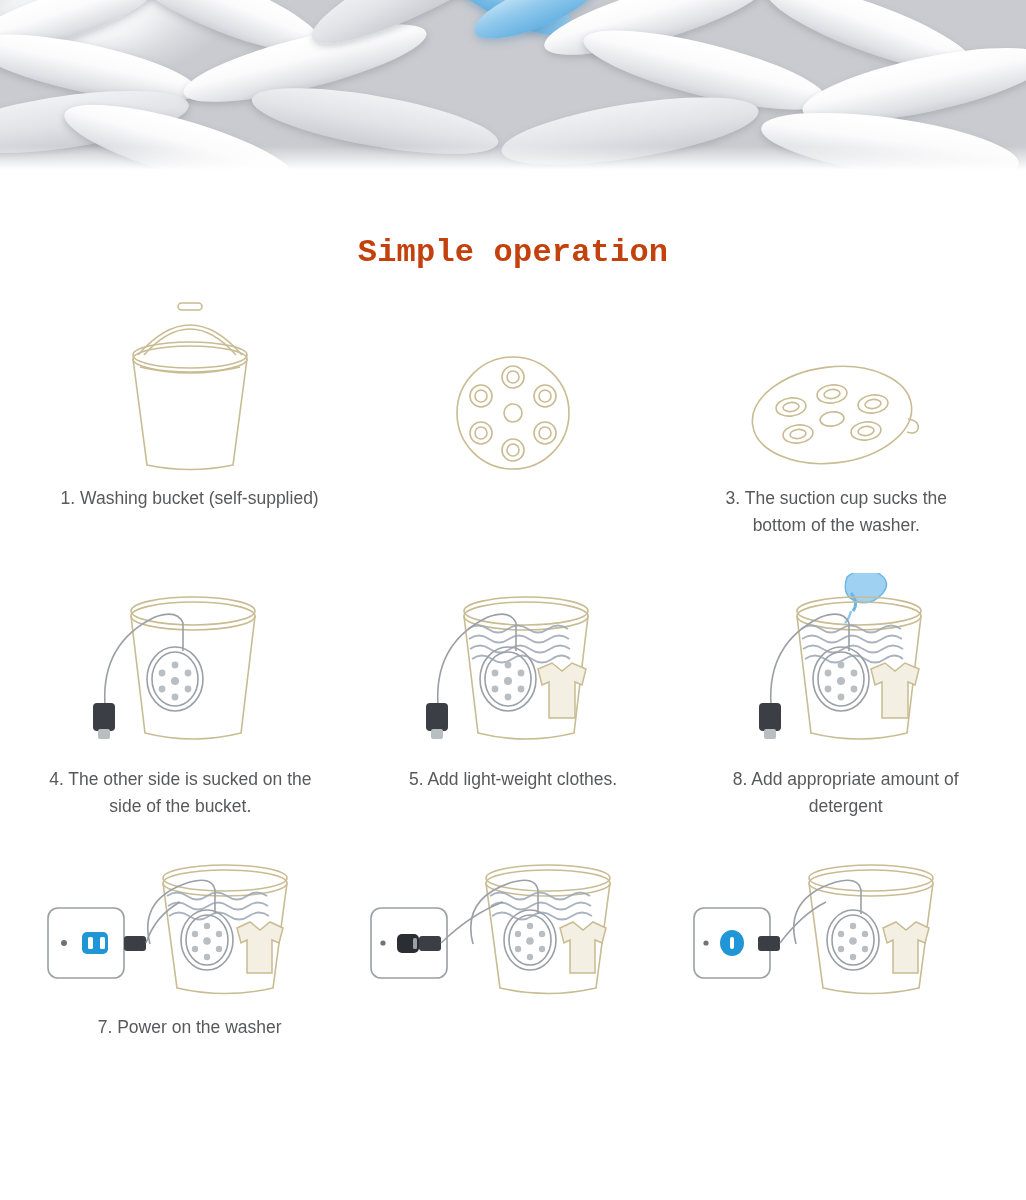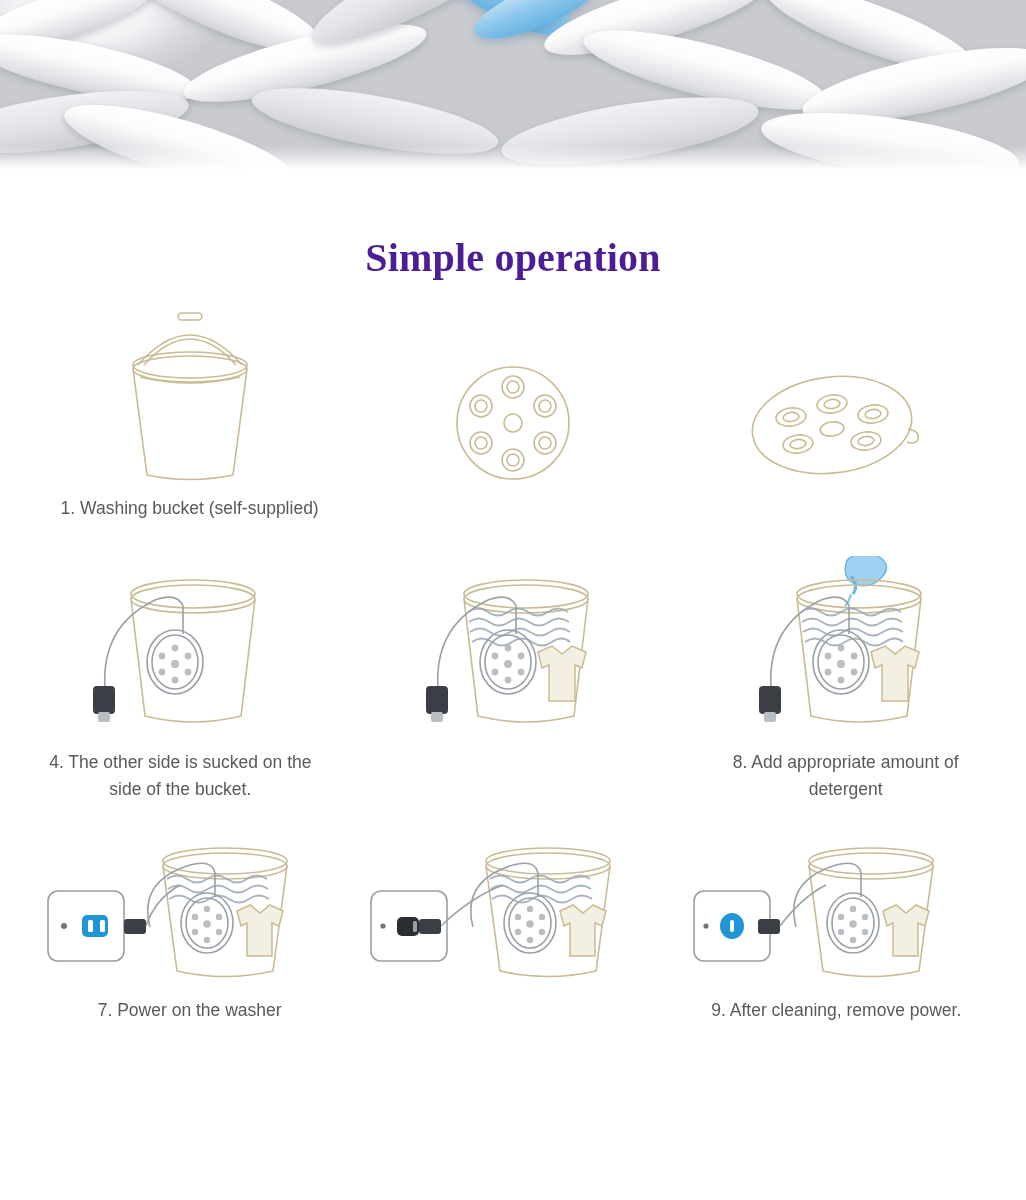--- a/index.html
+++ b/index.html
@@ -50,26 +50,26 @@
   .hero-fade {
     position: absolute;
     left: 0; right: 0; bottom: 0;
     height: 26px;
     background: linear-gradient(180deg, rgba(255,255,255,0) 0%, #ffffff 92%);
   }
 
   
   .title {
     text-align: center;
-    color: #4c1d95;
-    font-size: 40px;
+    color: #c2410c;
+    font-size: 32px;
     font-weight: bold;
     letter-spacing: 0.2px;
     margin-top: 62px;
-    font-family: Liberation Serif, serif;
+    font-family: Liberation Mono, monospace;
   }
 
   
   .grid {
     margin-top: 26px;
     padding: 0 28px;
   }
   .row {
     display: flex;
     width: 100%;
@@ -187,20 +187,21 @@
             <ellipse cx="137" cy="107" rx="8" ry="4.5" transform="rotate(-7 137 107)"></ellipse>
             <ellipse cx="62" cy="137" rx="15" ry="9" transform="rotate(-7 62 137)"></ellipse>
             <ellipse cx="62" cy="137" rx="8" ry="4.5" transform="rotate(-7 62 137)"></ellipse>
             <ellipse cx="130" cy="134" rx="15" ry="9" transform="rotate(-7 130 134)"></ellipse>
             <ellipse cx="130" cy="134" rx="8" ry="4.5" transform="rotate(-7 130 134)"></ellipse>
             <ellipse cx="96" cy="122" rx="12" ry="7" transform="rotate(-7 96 122)"></ellipse>
             <path d="M172 122 q12 2 10 10 q-2 6 -11 3"></path>
           </g>
         </svg>
       </div>
+      <div class="caption">3. The suction cup sucks the bottom of the washer.</div>
     </div>
   </div>
 
   <div class="row row-2">
 
     <div class="cell">
       <div class="art">
         <svg width="230" height="185" viewBox="0 0 230 185">
           <g fill="none" stroke="#c9bb92" stroke-width="1.6">
             <ellipse cx="128" cy="38" rx="62" ry="14"></ellipse>
@@ -258,20 +259,21 @@
             <circle cx="123" cy="116" r="3.4"></circle>
               <circle cx="110" cy="124" r="3.4"></circle>
             <circle cx="110" cy="108" r="4"></circle>
           </g>
           <g>
             <rect x="28" y="130" width="22" height="28" rx="4" fill="#3b3f45"></rect>
             <rect x="33" y="156" width="12" height="10" rx="2" fill="#b9bec3"></rect>
           </g>
         </svg>
       </div>
+      <div class="caption">5. Add light-weight clothes.</div>
     </div>
 
     <div class="cell">
       <div class="art">
         <svg width="230" height="185" viewBox="0 0 230 185">
           <g transform="translate(96,-26)">
             <path d="M20 30 q18 -14 34 -2 q10 8 2 18 q-12 14 -28 8 q-14 -6 -8 -24 z" fill="#9fd2f2" stroke="#6cb6e4" stroke-width="1.4"></path>
             <path d="M24 46 q8 10 2 18" fill="none" stroke="#6cb6e4" stroke-width="3"></path>
             <path d="M24 64 q-2 8 -6 12" fill="none" stroke="#8cc8ee" stroke-width="2.4"></path>
           </g>
@@ -415,16 +417,15 @@
             <circle cx="167" cy="85" r="3.8"></circle>
           </g>
           <rect x="8" y="52" width="76" height="70" rx="10" fill="#ffffff" stroke="#9aa0a6" stroke-width="1.6"></rect>
           <circle cx="20" cy="87" r="2.6" fill="#6d7378"></circle>
           <ellipse cx="46" cy="87" rx="12" ry="13" fill="#2196d6"></ellipse>
           <rect x="44" y="81" width="4" height="12" rx="2" fill="#ffffff"></rect>
           <rect x="72" y="80" width="22" height="15" rx="3" fill="#3b3f45"></rect>
           <path d="M94 87 Q116 58 140 46" fill="none" stroke="#9aa0a6" stroke-width="1.6"></path>
         </svg>
       </div>
-      <div class="caption">9. After cleaning, remove power.</div>
     </div>
   </div>
 </div>
 
 </body></html>

